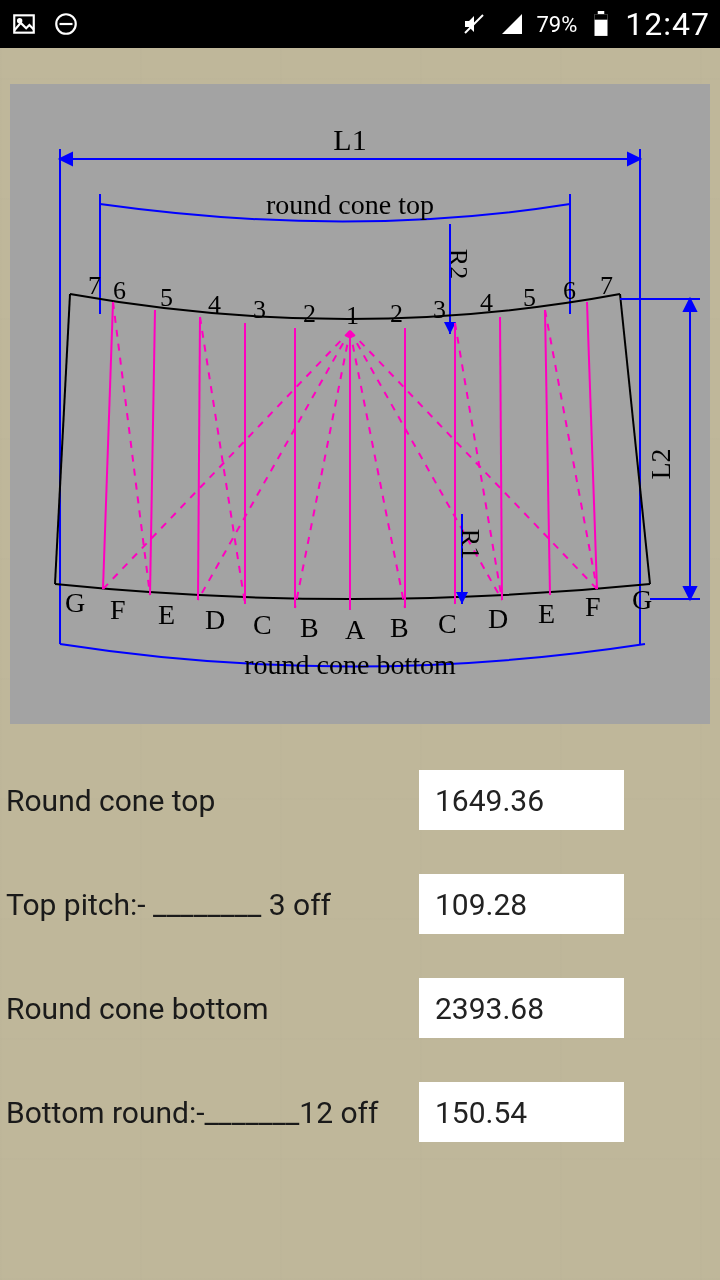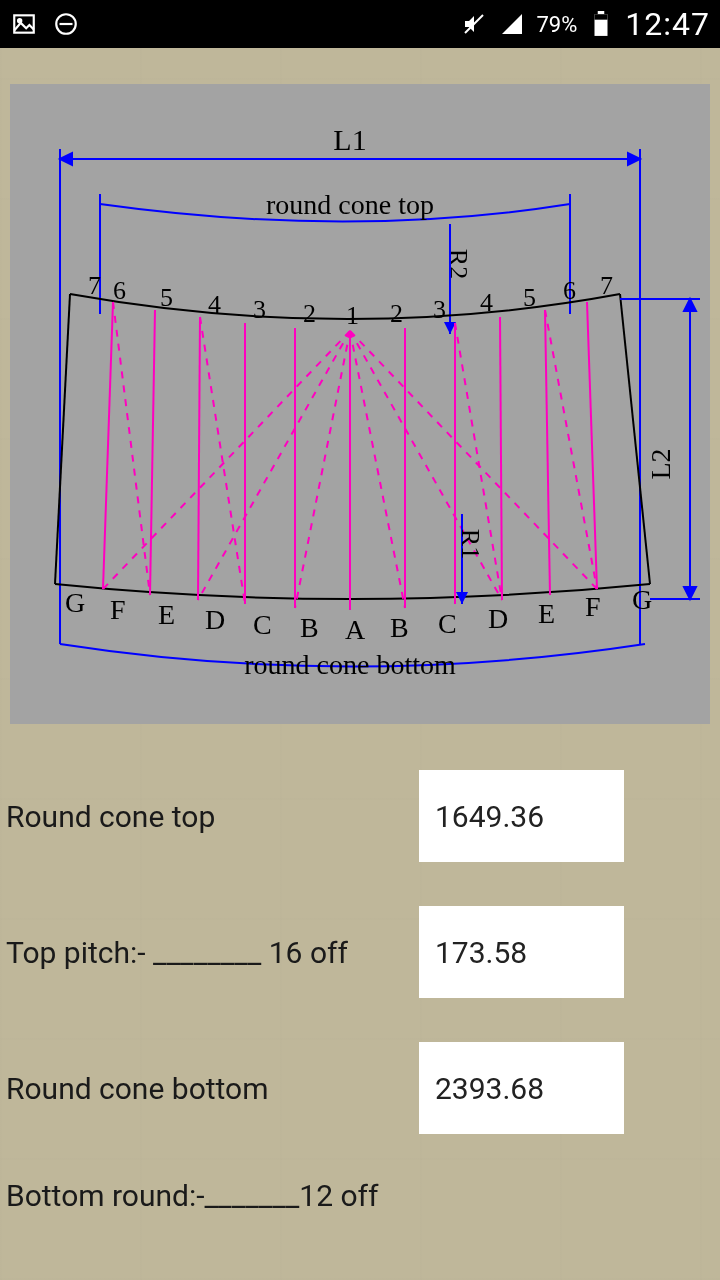--- a/index.html
+++ b/index.html
@@ -33,21 +33,21 @@
   .diagram-card svg { width: 100%; height: 100%; }
   .serif { font-family: "Times New Roman", serif; }
   
   .rows { padding: 0 6px; }
   .row {
     display: flex; align-items: center; justify-content: space-between;
     padding: 22px 0;
   }
   .row-label { font-size: 30px; color: #1a1a1a; flex: 1; padding-right: 10px; }
   .row-value {
-    width: 205px; height: 92px; background: #fff; color: #222;
+    width: 205px; height: 60px; background: #fff; color: #222;
     font-size: 30px; display: flex; align-items: center; padding-left: 16px;
     margin-right: 90px;
   }
 </style>
 </head>
 <body>
 
 <div class="statusbar">
   <div class="sb-left">
     <span class="sb-icon">
@@ -196,23 +196,24 @@
     <text class="serif" x="660" y="380" font-size="28" text-anchor="middle" transform="rotate(-90 660 380)">L2</text>
   </svg>
 </div>
 
 <div class="rows">
   <div class="row">
     <div class="row-label">Round cone top</div>
     <div class="row-value">1649.36</div>
   </div>
   <div class="row">
-    <div class="row-label">Top pitch:- ________ 16 off</div>
-    <div class="row-value">173.58</div>
+    <div class="row-label">Top pitch:- ________ 3 off</div>
+    <div class="row-value">109.28</div>
   </div>
   <div class="row">
     <div class="row-label">Round cone bottom</div>
     <div class="row-value">2393.68</div>
   </div>
   <div class="row">
     <div class="row-label">Bottom round:-_______12 off</div>
+    <div class="row-value">150.54</div>
   </div>
 </div>
 
 </body></html>

